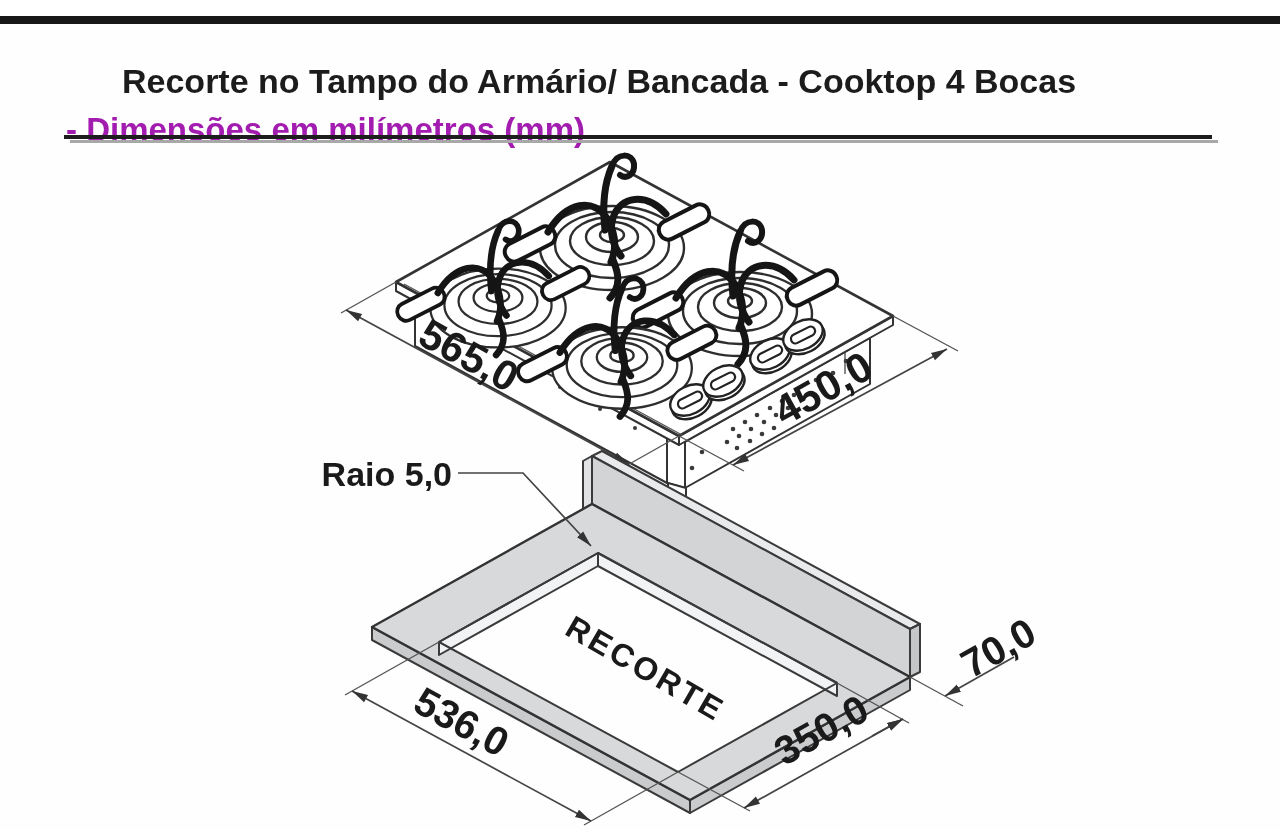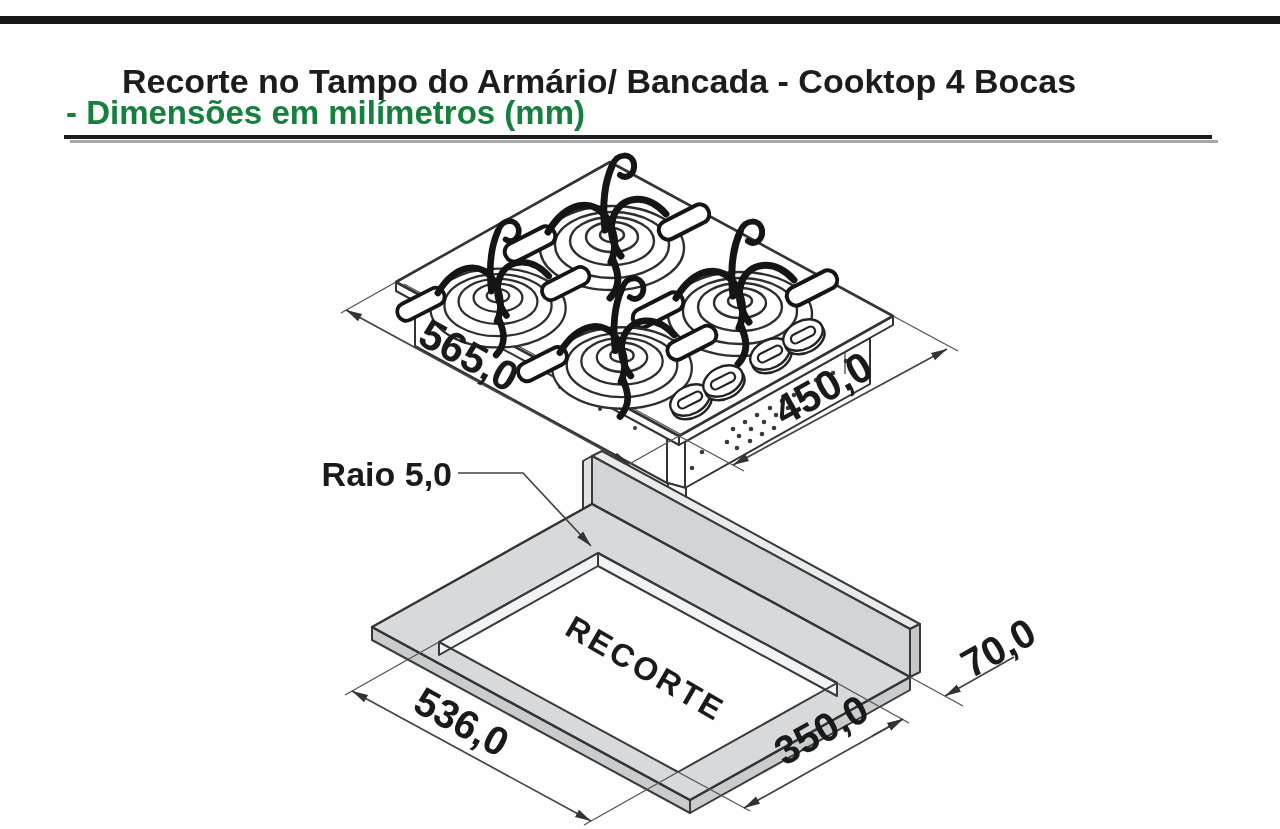--- a/index.html
+++ b/index.html
@@ -1,20 +1,20 @@
 <!DOCTYPE html>
 <html><head>
 <meta charset="utf-8">
 <style>
   html,body{margin:0;padding:0;background:#ffffff;}
   .page{position:relative;width:1280px;height:829px;background:#fefefe;overflow:hidden;
         font-family:"Liberation Sans",sans-serif;margin-top:16px;}
   .top-bar{position:absolute;left:0;top:0;width:1280px;height:8px;background:#181818;}
   .title-line1{position:absolute;left:122px;top:46px;font-size:34px;font-weight:bold;color:#1c1c1c;white-space:nowrap;}
-  .title-line2{position:absolute;left:66px;top:78px;font-size:33px;font-weight:bold;color:#15803d;white-space:nowrap;}
+  .title-line2{position:absolute;left:66px;top:95px;font-size:33px;font-weight:bold;color:#a21caf;white-space:nowrap;}
   .title-underline{position:absolute;left:64px;top:119px;width:1148px;height:4px;background:#1d1d1d;}
   .title-underline-shadow{position:absolute;left:70px;top:124px;width:1148px;height:3px;background:#a8a8a8;}
   svg{position:absolute;left:0;top:0;}
   svg text{font-family:"Liberation Sans",sans-serif;font-weight:bold;fill:#1a1a1a;}
   .dim-big{font-size:42px;}
   .dim{font-size:40px;}
   .raio{font-size:34px;}
   .recorte{font-size:32px;letter-spacing:3px;}
   .edge{fill:none;stroke:#333;stroke-width:2.4;stroke-linejoin:round;}
   .face{fill:#ffffff;stroke:#333;stroke-width:2;stroke-linejoin:round;}

